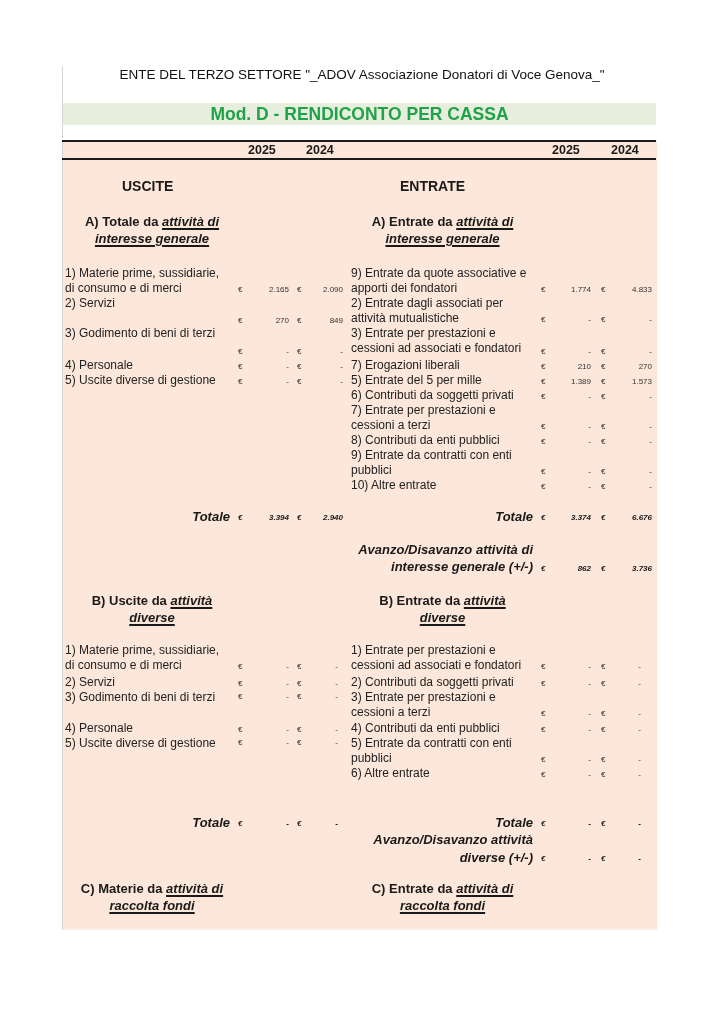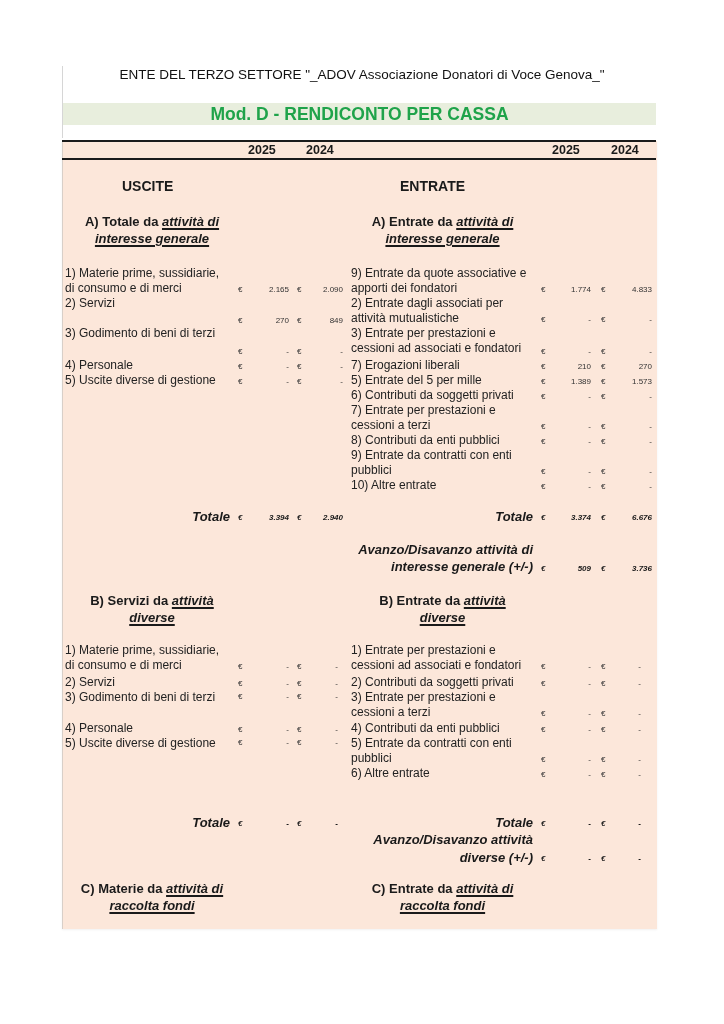--- a/index.html
+++ b/index.html
@@ -204,26 +204,26 @@
 
 <div class="abs tot-label" style="left:433px; top:509px; width:100px">Totale</div>
 <div class="abs tot-eur" style="left:541px; top:513px">€</div>
 <div class="abs tot-num" style="left:551px; top:513px">3.374</div>
 <div class="abs tot-eur" style="left:601px; top:513px">€</div>
 <div class="abs tot-num" style="left:612px; top:513px">6.676</div>
 
 <div class="abs tot-label" style="left:300px; top:542px; width:233px">Avanzo/Disavanzo attività di</div>
 <div class="abs tot-label" style="left:300px; top:559px; width:233px">interesse generale (+/-)</div>
 <div class="abs tot-eur" style="left:541px; top:564px">€</div>
-<div class="abs tot-num" style="left:551px; top:564px">509</div>
+<div class="abs tot-num" style="left:551px; top:564px">862</div>
 <div class="abs tot-eur" style="left:601px; top:564px">€</div>
 <div class="abs tot-num" style="left:612px; top:564px">3.736</div>
 
 <div class="abs sec-head" style="left:62px; top:592px; width:180px">
-  <span>B) Servizi da </span><u>attività</u><br><u>diverse</u>
+  <span>B) Uscite da </span><u>attività</u><br><u>diverse</u>
 </div>
 <div class="abs sec-head" style="left:350px; top:592px; width:185px">
   <span>B) Entrate da </span><u>attività</u><br><u>diverse</u>
 </div>
 
 <div class="abs tot-label" style="left:130px; top:815px; width:100px">Totale</div>
 <div class="abs tot-eur" style="left:238px; top:819px">€</div>
 <div class="abs tot-num" style="left:249px; top:819px">-</div>
 <div class="abs tot-eur" style="left:297px; top:819px">€</div>
 <div class="abs tot-num" style="left:298px; top:819px">-</div>

